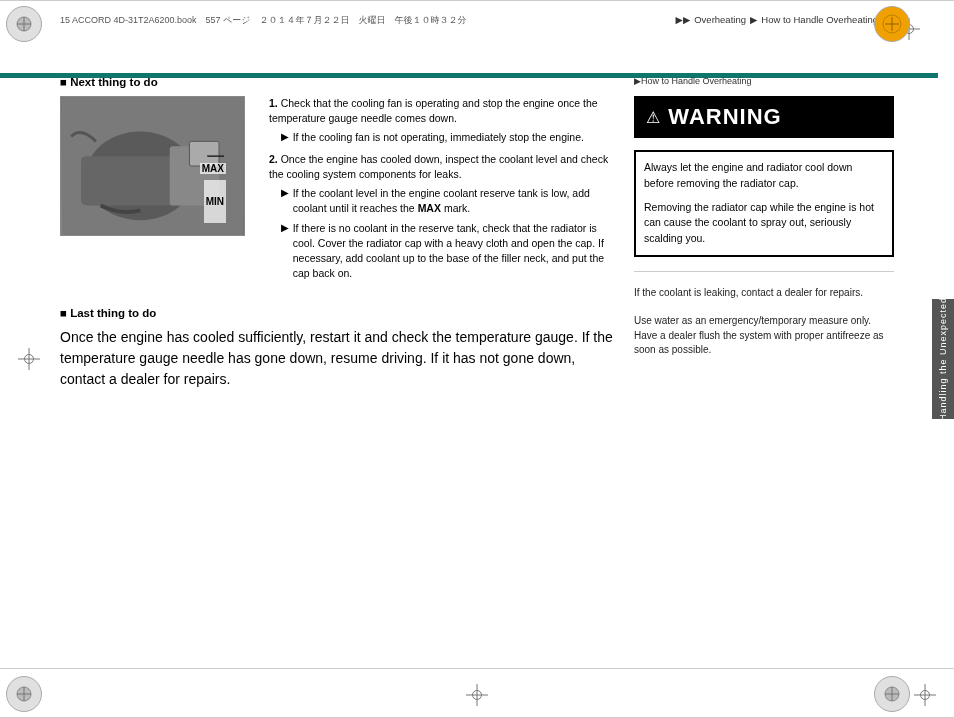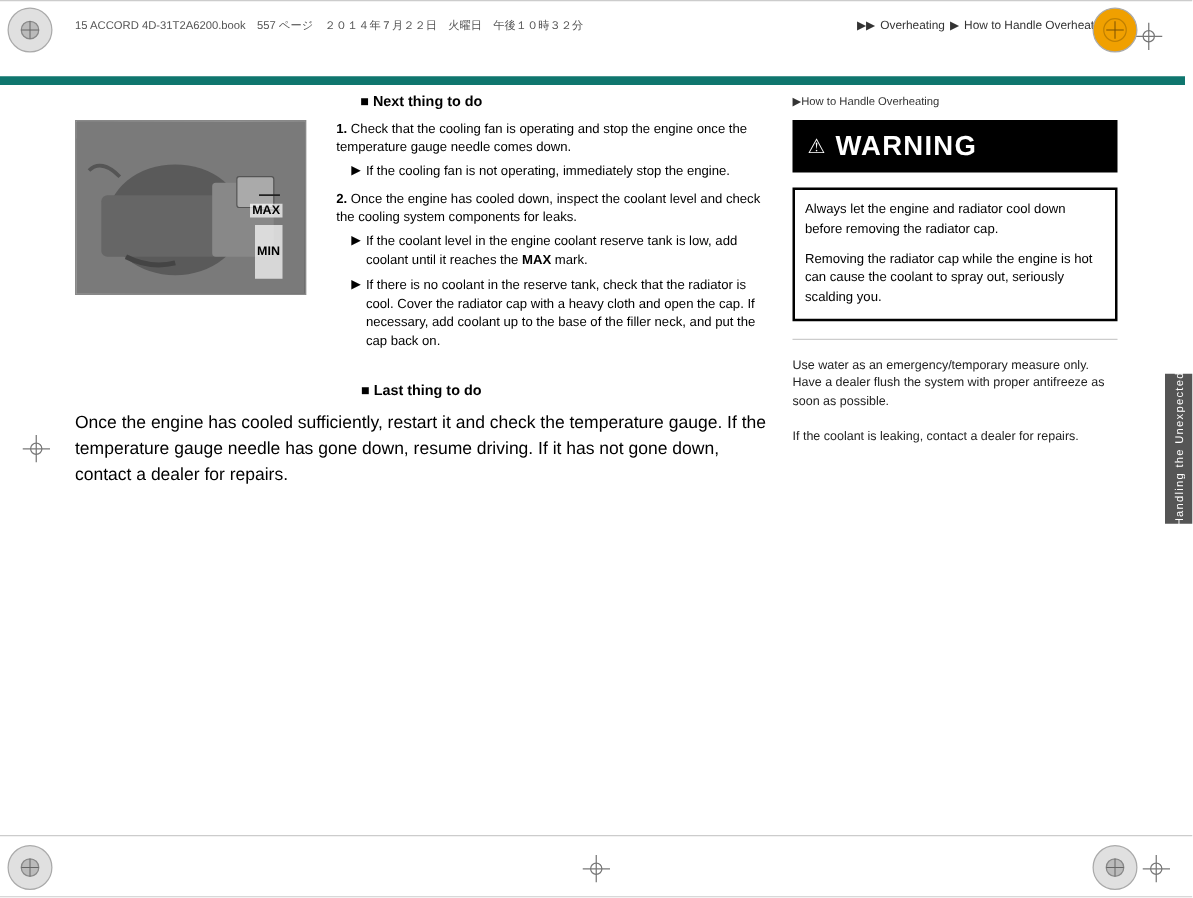--- a/index.html
+++ b/index.html
@@ -12,23 +12,23 @@
       color: #000;
       overflow: hidden;
       position: relative;
     }
 
     
     .header {
       position: absolute;
       top: 0;
       left: 0;
-      right: 6px;
-      height: 68px;
-      border-bottom: 7px solid #0f766e;
+      right: 16px;
+      height: 78px;
+      border-bottom: 5px solid #0f766e;
     }
 
     .header-text {
       position: absolute;
       top: 14px;
       left: 60px;
       font-size: 9px;
       color: #555;
     }
 
@@ -88,21 +88,20 @@
     }
 
     
     .section-heading {
       font-size: 11.5px;
       font-weight: bold;
       margin-bottom: 8px;
       display: flex;
       align-items: center;
       gap: 4px;
-      justify-content: center;
     }
 
     
     .image-container {
       border: 1px solid #888;
       width: 190px;
       height: 138px;
       margin-bottom: 10px;
       position: relative;
       background: #c0c0c0;
@@ -411,22 +410,22 @@
       <span class="warning-title">WARNING</span>
     </div>
 
     <div class="warning-body">
       <div class="warning-para">Always let the engine and radiator cool down before removing the radiator cap.</div>
       <div class="warning-para">Removing the radiator cap while the engine is hot can cause the coolant to spray out, seriously scalding you.</div>
     </div>
 
     <hr class="divider">
 
+    <div class="info-text">If the coolant is leaking, contact a dealer for repairs.</div>
     <div class="info-text">Use water as an emergency/temporary measure only. Have a dealer flush the system with proper antifreeze as soon as possible.</div>
-    <div class="info-text">If the coolant is leaking, contact a dealer for repairs.</div>
 
   </div>
 
 </div>
 
 <div class="footer">
   <div class="page-number">557</div>
   <div class="footer-crosshair-bl ch">
     <svg viewBox="0 0 22 22" fill="none" xmlns="http://www.w3.org/2000/svg" width="22" height="22">
       <line x1="11" y1="0" x2="11" y2="22" stroke="#777" stroke-width="1"></line>

